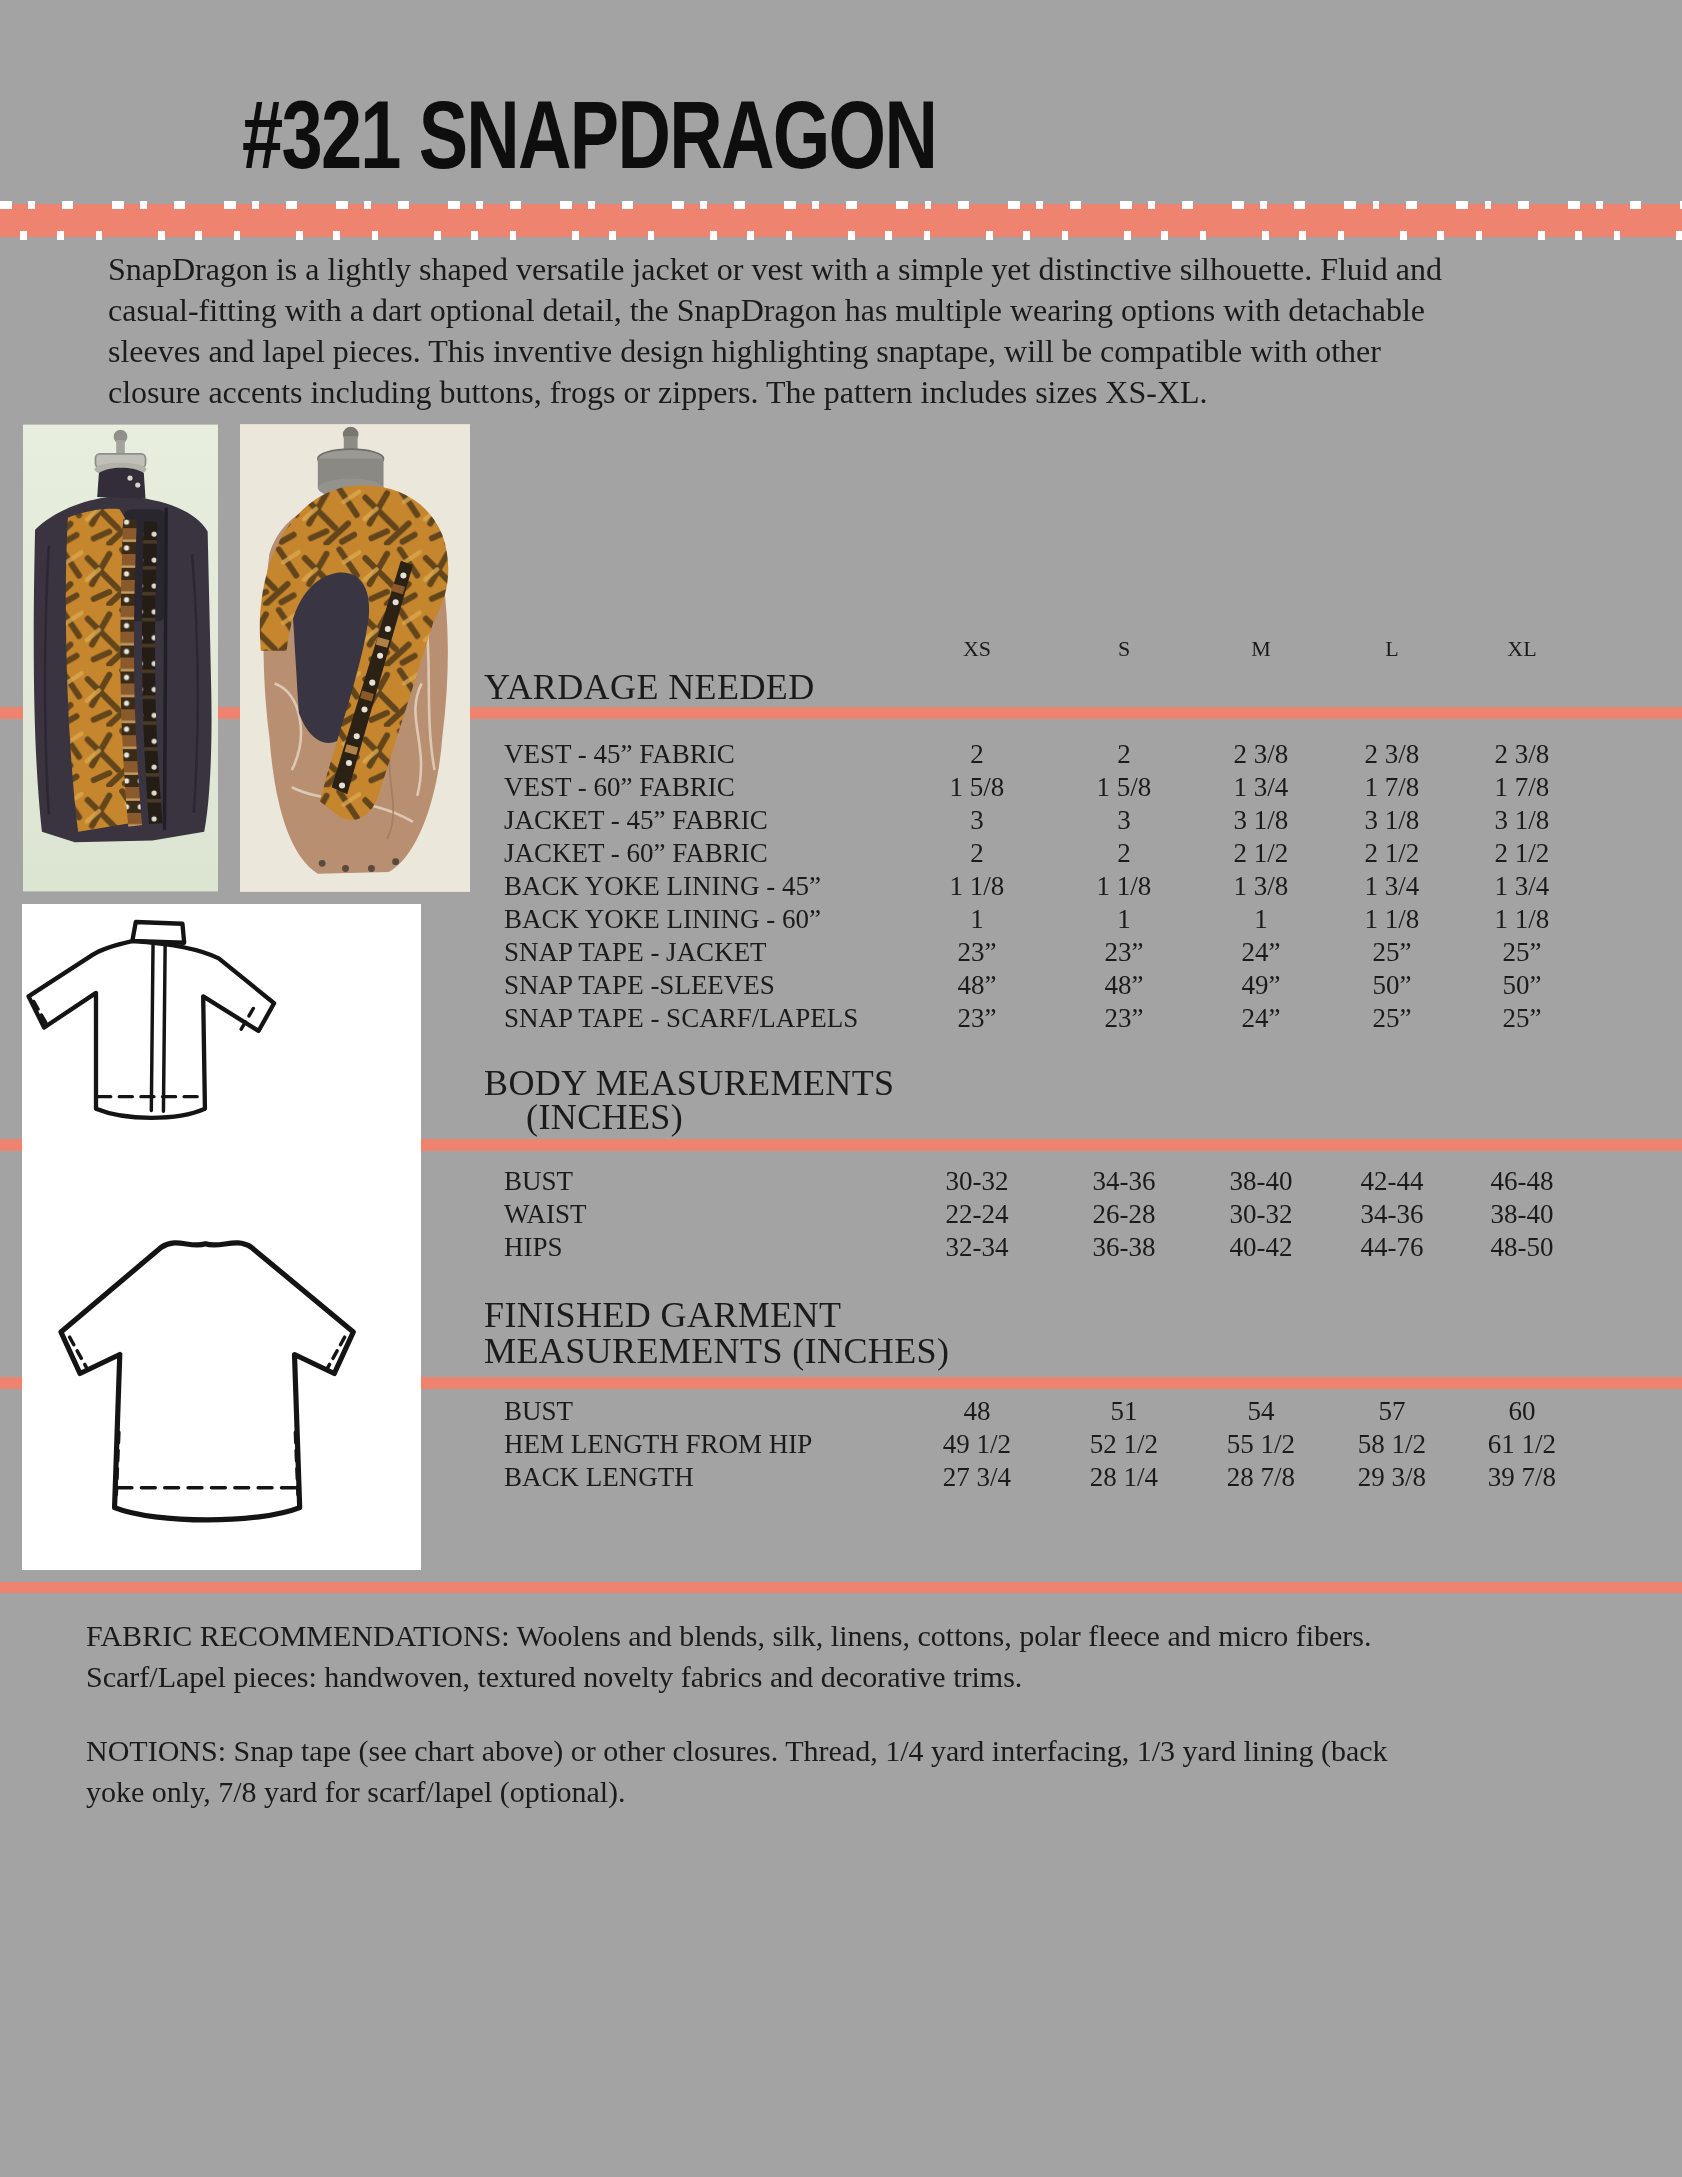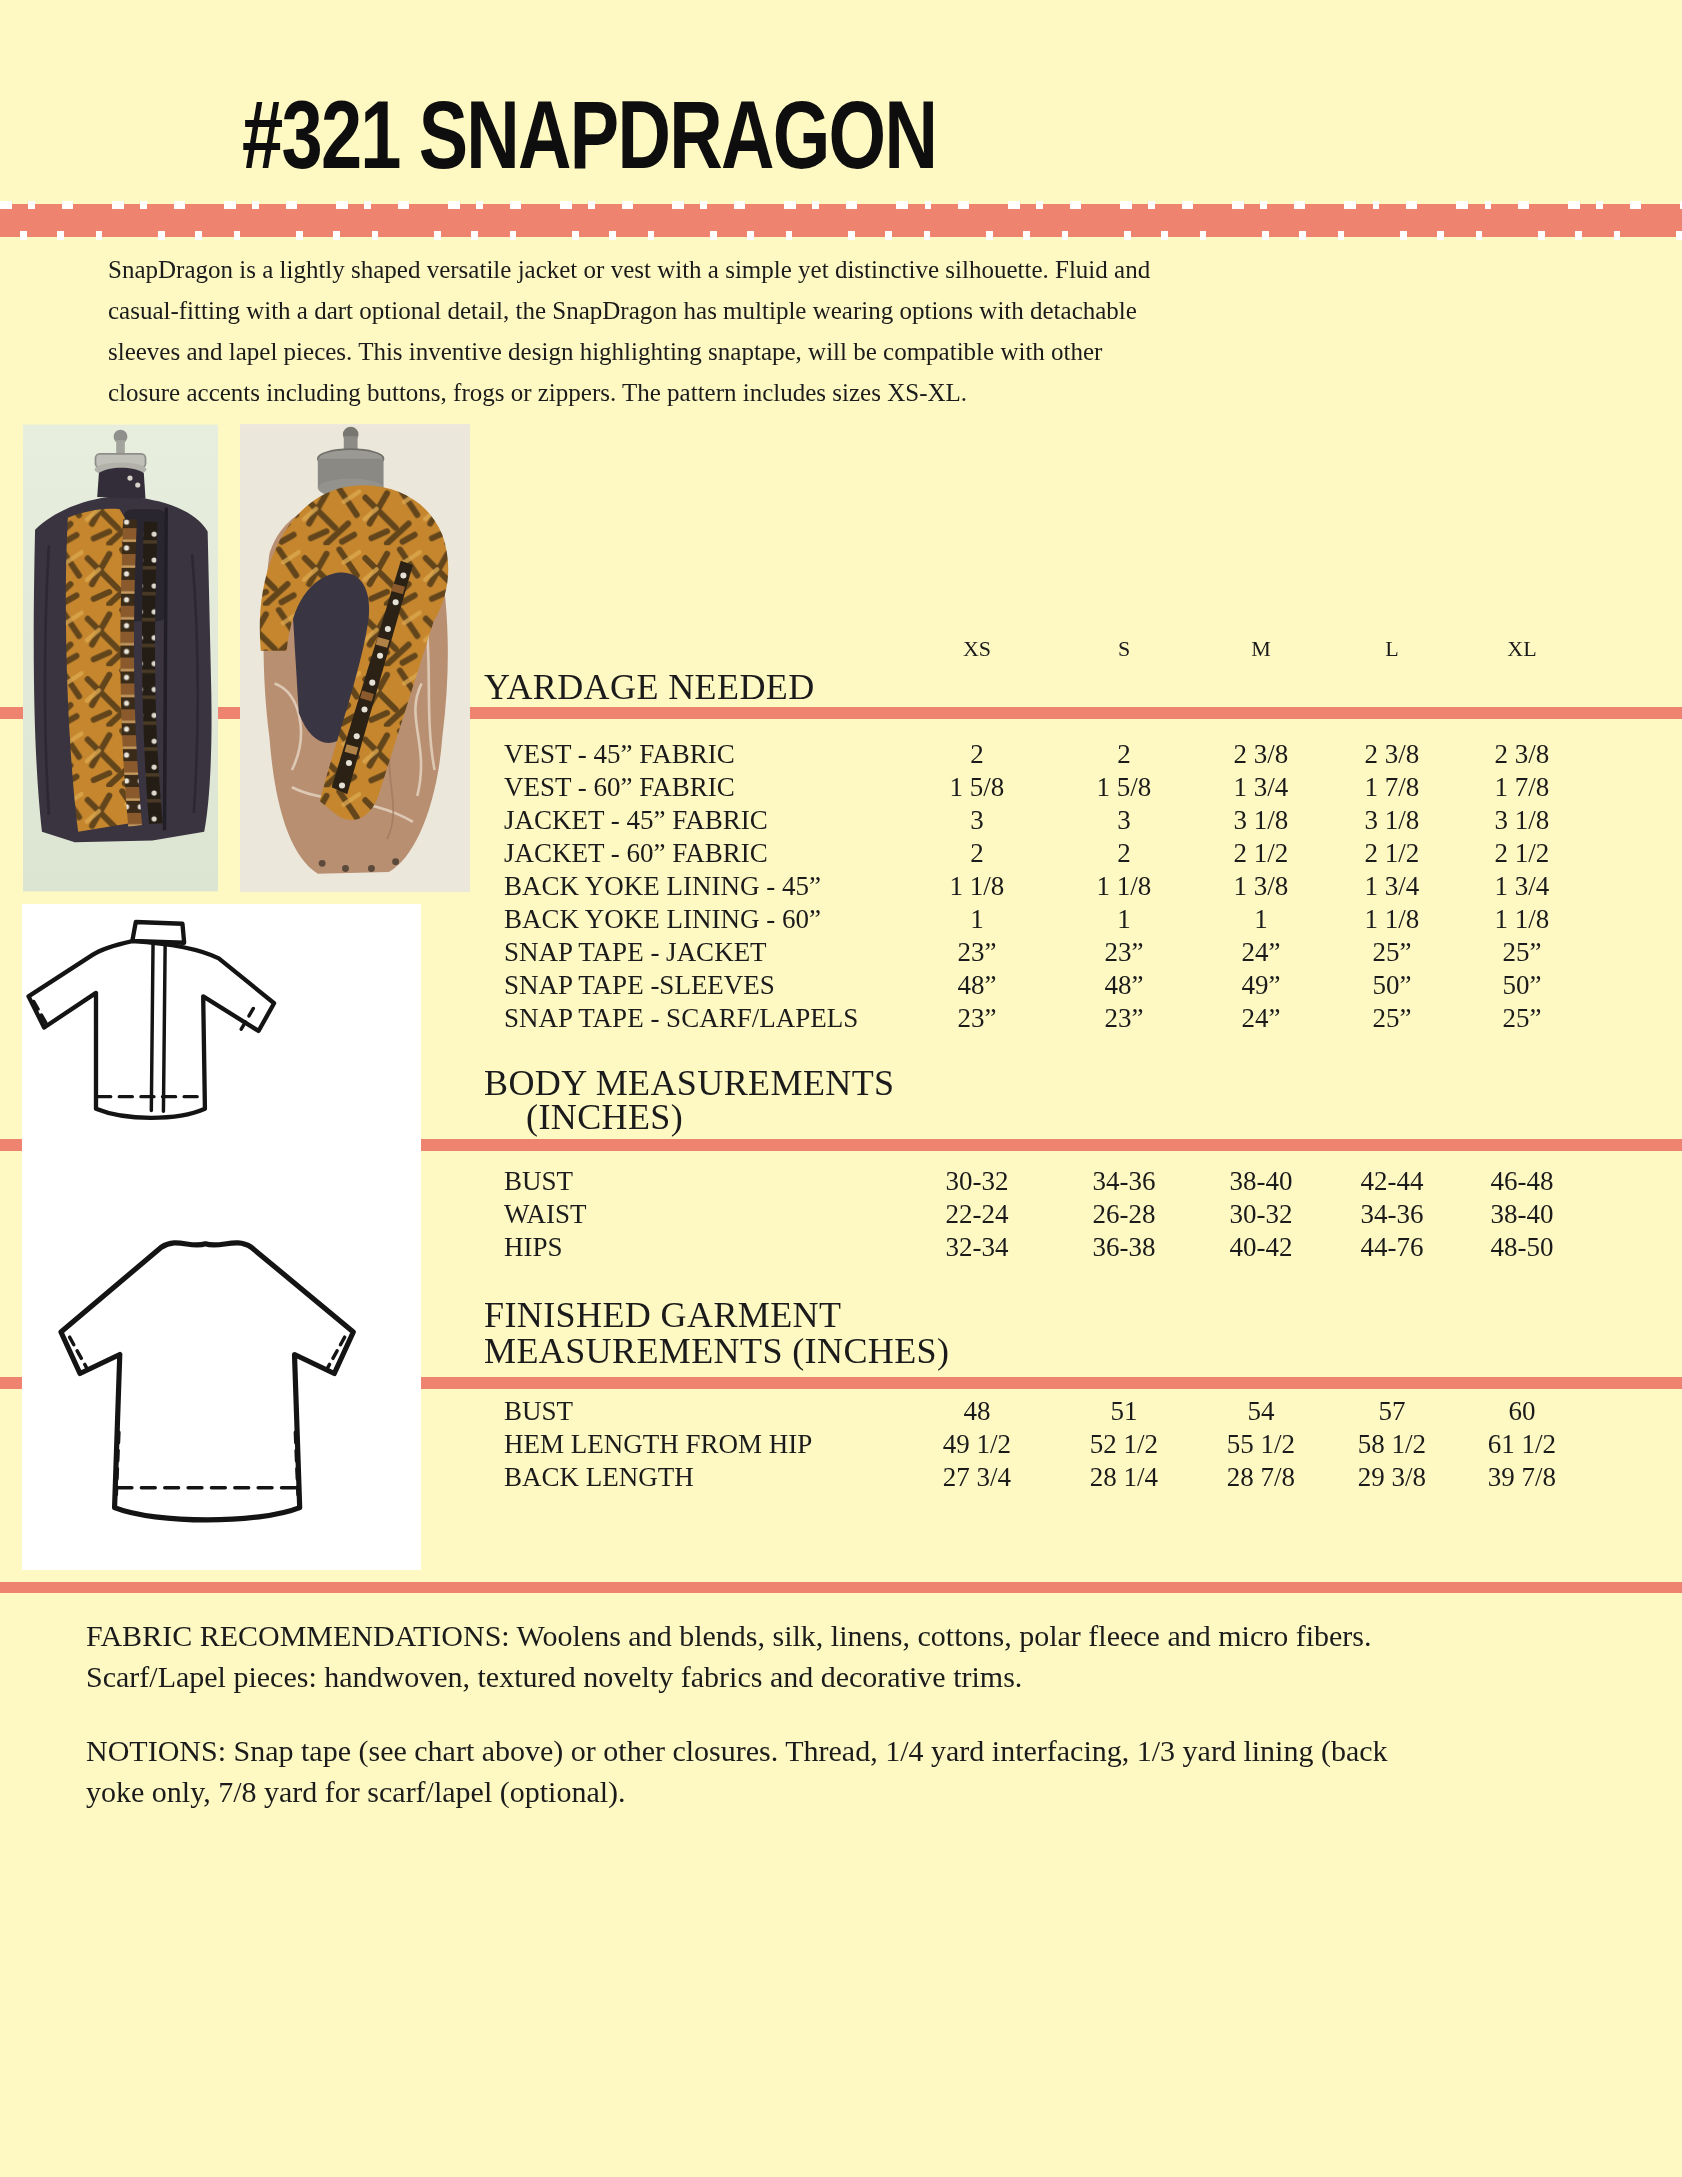--- a/index.html
+++ b/index.html
@@ -1,37 +1,37 @@
 <!DOCTYPE html>
 <html style="font-size:14px"><head>
 <meta charset="utf-8">
 <style>
   html,body{margin:0;padding:0;background:#ffffff;}
-  .page{position:relative;width:1683px;height:2177px;background:#fef9c3;overflow:hidden;
+  .page{position:relative;width:1683px;height:2177px;background:#a3a3a3;overflow:hidden;
         font-family:"Liberation Serif", serif;color:#1b1b1b;}
 
   .title{position:absolute;left:242px;top:80px;margin:0;
          font-family:"Liberation Sans", sans-serif;font-weight:bold;
          font-size:74px;letter-spacing:-1.7px;transform:scaleY(1.30);transform-origin:top left;
          color:#0e0e0e;white-space:nowrap;}
 
   .stripe{position:absolute;left:0;width:1683px;background:#ee8470;z-index:0;}
   .s1{top:204px;height:33px;}
   .s1::before{content:"";position:absolute;left:0;top:-2.6px;width:100%;height:7.8px;
      background:repeating-linear-gradient(90deg,#fff 0 12px,rgba(255,255,255,0) 12px 28.5px,#fff 28.5px 35px,rgba(255,255,255,0) 35px 62px,#fff 62px 73px,rgba(255,255,255,0) 73px 112px);}
   .s1::after{content:"";position:absolute;left:0;bottom:-2.6px;width:100%;height:8.6px;
      background:repeating-linear-gradient(90deg,rgba(255,255,255,0) 0 20px,#fff 20px 27px,rgba(255,255,255,0) 27px 57px,#fff 57px 64px,rgba(255,255,255,0) 64px 96px,#fff 96px 102px,rgba(255,255,255,0) 102px 138px);}
   .s2{top:707px;height:12px;}
   .s3{top:1139px;height:12px;}
   .s4{top:1377px;height:12px;}
   .s5{top:1582px;height:11.2px;}
 
   .cover{position:absolute;left:21.6px;top:904px;width:399px;height:666px;background:#fff;z-index:1;}
 
-  .intro{position:absolute;left:108px;top:249px;width:1487px;font-size:25px;line-height:41px;z-index:3;}
+  .intro{position:absolute;left:108px;top:249px;width:1487px;font-size:32px;line-height:41px;z-index:3;}
 
   .photo{position:absolute;top:424px;height:468px;z-index:2;overflow:hidden;}
   .photo1{left:23px;width:195px;}
   .photo2{left:240px;width:230px;}
 
   .ldraw{position:absolute;z-index:2;}
 
   .sizes-row{position:absolute;left:0;top:636px;width:1683px;height:35px;font-size:22px;z-index:3;}
   .theading{position:absolute;left:484px;font-size:36px;letter-spacing:0.4px;z-index:3;white-space:nowrap;}
   .ttable{position:absolute;left:0;width:1683px;z-index:3;font-size:27px;}

